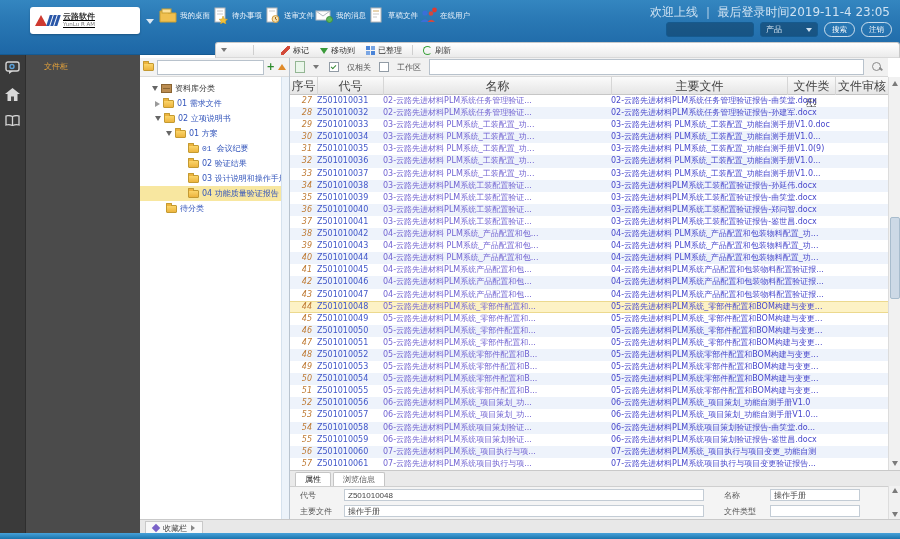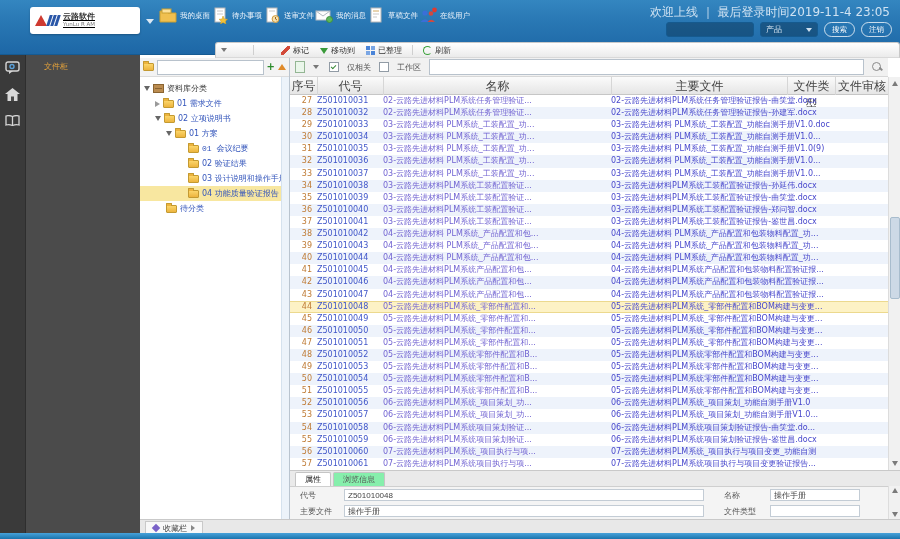--- a/index.html
+++ b/index.html
@@ -81,34 +81,34 @@
   .mag::after{content:"";position:absolute;left:5.5px;top:5.5px;width:4px;height:1.5px;background:#8a8a8a;transform:rotate(45deg);}
   
   .thead{position:absolute;left:290px;top:77px;width:598px;height:18px;display:flex;align-items:center;
          background:linear-gradient(#fbfbfb,#e5e5e5);border-bottom:1px solid #c6c6c6;box-sizing:border-box;font-size:12px;color:#444;}
   .th{height:18px;line-height:18px;text-align:center;border-right:1px solid #d6d6d6;box-sizing:border-box;flex:none;cursor:pointer;}
   .th1{width:28px;}.th2{width:66px;}.th3{width:228px;}.th4{width:176px;}.th5{width:48px;}.th6{width:52px;border-right:none;}
   .rows{position:absolute;left:290px;top:95px;width:598px;height:375px;overflow:hidden;font-size:8px;}
   .trow{height:12.1px;line-height:12.1px;display:flex;white-space:nowrap;cursor:pointer;}
   .trow:nth-child(even){background:#eef3fb;}
   .trow.sel{background:#fdf2c5;box-shadow:inset 0 1px 0 #ecd98e, inset 0 -1px 0 #ecd98e;}
-  .c-num{width:22px;flex:none;text-align:right;padding-right:5px;color:#bf7b35;}
+  .c-num{width:22px;flex:none;text-align:right;padding-right:5px;color:#bf7b35;font-style:italic;}
   .c-code{width:66px;flex:none;color:#3f55c9;overflow:hidden;}
   .c-title{width:228px;flex:none;color:#7163d2;overflow:hidden;}
   .c-file{flex:1;color:#4747cc;overflow:hidden;}
   
   .vscroll{position:absolute;left:888px;top:77px;width:12px;height:393px;background:#f1f1f1;border-left:1px solid #dcdcdc;box-sizing:border-box;}
   .sarr{position:absolute;left:2.5px;width:0;height:0;border-left:3.5px solid transparent;border-right:3.5px solid transparent;cursor:pointer;}
   .sarr.up{top:4px;border-bottom:5px solid #7a7a7a;}
   .sarr.down{bottom:4px;border-top:5px solid #7a7a7a;}
   .vthumb{position:absolute;left:1px;top:140px;width:8px;height:80px;background:#cdd9e6;border:1px solid #a8bccd;border-radius:2px;cursor:grab;}
   
   .bottompanel{position:absolute;left:290px;top:470px;width:610px;height:49px;background:#f4f4f4;border-top:1px solid #c9c9c9;box-sizing:border-box;}
   .btabs{height:15px;background:#eaeaea;border-bottom:1px solid #cfcfcf;display:flex;align-items:flex-end;padding-left:5px;gap:2px;font-size:8px;}
-  .btab{height:13px;line-height:13px;padding:0 9px;border:1px solid #c5c5c5;border-bottom:none;background:#86efac;color:#555;border-radius:2px 2px 0 0;cursor:pointer;}
+  .btab{height:13px;line-height:13px;padding:0 9px;border:1px solid #c5c5c5;border-bottom:none;background:#ffffff;color:#555;border-radius:2px 2px 0 0;cursor:pointer;}
   .btab.active{background:#fff;color:#222;}
   .frow{display:flex;align-items:center;height:16px;padding-left:10px;font-size:8px;color:#555;}
   .flabel{width:44px;flex:none;}
   .finput{width:360px;height:12px;border:1px solid #c3ccd5;background:#fff;font-size:8px;color:#444;padding:0 3px;box-sizing:border-box;outline:none;flex:none;}
   .flabel2{width:46px;flex:none;margin-left:20px;}
   .finput2{width:90px;height:12px;border:1px solid #c3ccd5;background:#fff;font-size:8px;color:#444;padding:0 3px;box-sizing:border-box;outline:none;flex:none;}
   .bscroll{position:absolute;right:0;top:15px;width:12px;bottom:0;background:#f1f1f1;border-left:1px solid #ddd;box-sizing:border-box;}
   
   .favbar{position:absolute;left:140px;top:519px;width:760px;height:14px;background:#e8e8e8;border-top:1px solid #c9c9c9;box-sizing:border-box;}
   .favtab{position:absolute;left:5px;top:1px;height:12px;background:#f8f8f8;border:1px solid #c9c9c9;border-bottom:none;
@@ -265,21 +265,21 @@
   </div>
 
   <div class="treepanel">
     <div class="tree-toolbar">
       <span class="fold"></span>
       <input class="tt-input" style="">
       <span class="tt-plus">+</span>
       <span class="tt-up"></span>
     </div>
     <div class="tree" id="tree">
-        <div class="titem root" style="padding-left: 4px;">
+        <div class="titem root" style="padding-left: 12px;">
           <span class="car open"></span>
           <span class="cab"></span>
           <span>资料库分类</span>
         </div>
         <div class="titem" style="padding-left: 15px;">
           <span class="car closed"></span>
           <span class="fold"></span>
           <span>01 需求文件</span>
         </div>
         <div class="titem" style="padding-left: 15px;">

